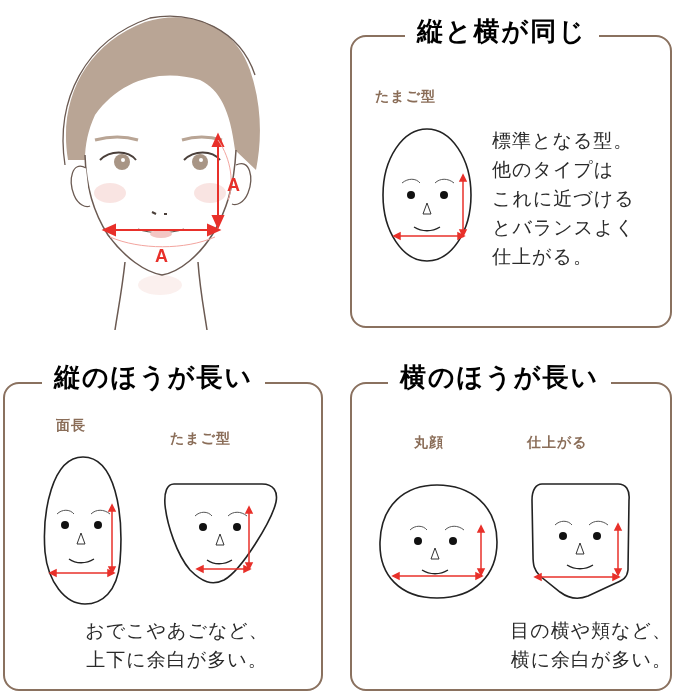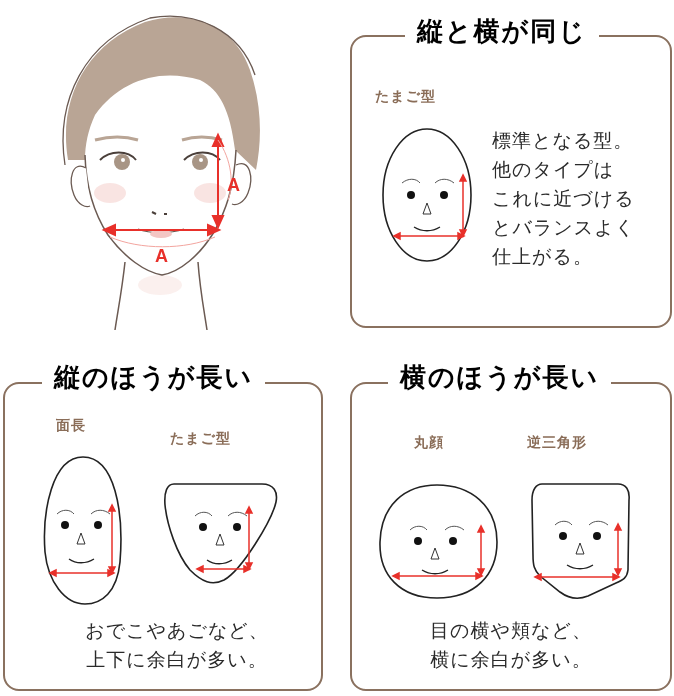--- a/index.html
+++ b/index.html
@@ -133,21 +133,21 @@
   </g>
 </svg>
 <div class="desc center" style="left:3px;top:616px;width:348px;">
   <div>おでこやあごなど、</div>
   <div>上下に余白が多い。</div>
 </div>
 
 <div class="box" style="left:350px;top:382px;width:322px;height:309px;"></div>
 <div class="box-title" style="left:388px;top:360px;">横のほうが長い</div>
 <div class="label" style="left:414px;top:434px;">丸顔</div>
-<div class="label" style="left:527px;top:434px;">逆三角形</div>
+<div class="label" style="left:527px;top:434px;">仕上がる</div>
 <svg width="130" height="125" style="left:375px;top:480px;">
   <path d="M62 5 C95 5 122 25 122 62 C122 95 100 118 62 118 C25 118 4 95 5 62 C6 25 30 5 62 5 Z" fill="none" stroke="#222" stroke-width="1.6"></path>
   <path d="M35 50 C40 45 48 45 52 50" stroke="#555" stroke-width="1" fill="none"></path>
   <path d="M70 50 C75 45 83 45 89 50" stroke="#555" stroke-width="1" fill="none"></path>
   <circle cx="43" cy="61" r="4" fill="#111"></circle>
   <circle cx="78" cy="61" r="4" fill="#111"></circle>
   <polygon points="60,68 56,79 64,79" fill="none" stroke="#333" stroke-width="1"></polygon>
   <path d="M47 90 C55 95 65 95 73 90" stroke="#222" stroke-width="1.3" fill="none"></path>
   <g stroke="#e8302a" stroke-width="1.5" fill="#e8302a">
     <line x1="106" y1="50" x2="106" y2="92"></line>
@@ -168,16 +168,16 @@
   <path d="M39 85 C47 90 57 90 65 85" stroke="#222" stroke-width="1.3" fill="none"></path>
   <g stroke="#e8302a" stroke-width="1.5" fill="#e8302a">
     <line x1="90" y1="48" x2="90" y2="92"></line>
     <polygon points="90,44 87,50 93,50"></polygon>
       <polygon points="90,95 87,89 93,89"></polygon>
     <line x1="11" y1="97" x2="89" y2="97"></line>
     <polygon points="7,97 13,94 13,100"></polygon>
       <polygon points="91,97 85,94 85,100"></polygon>
   </g>
 </svg>
-<div class="desc center" style="left:350px;top:616px;width:322px;">
+<div class="desc center" style="left:350px;top:616px;width:322px;text-align:right;">
   <div>目の横や頬など、</div>
   <div>横に余白が多い。</div>
 </div>
 
 </body></html>

